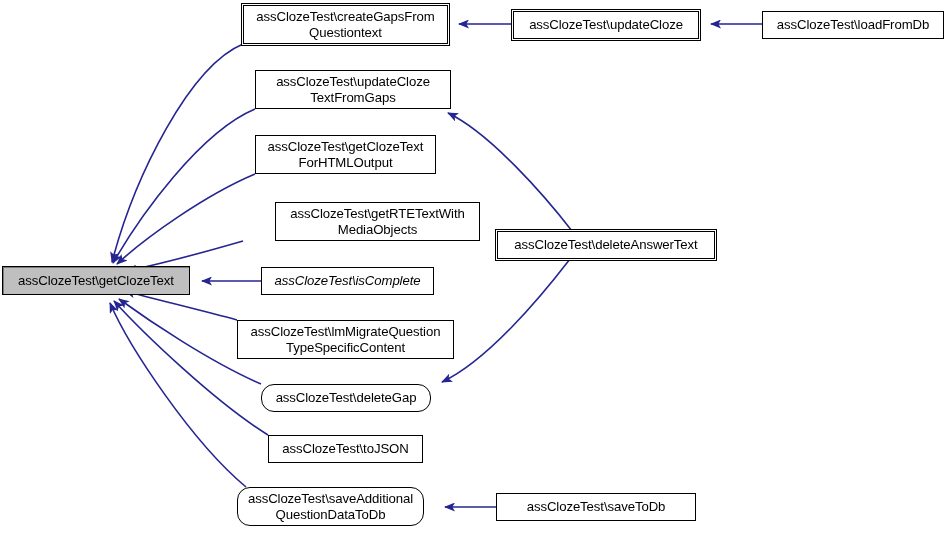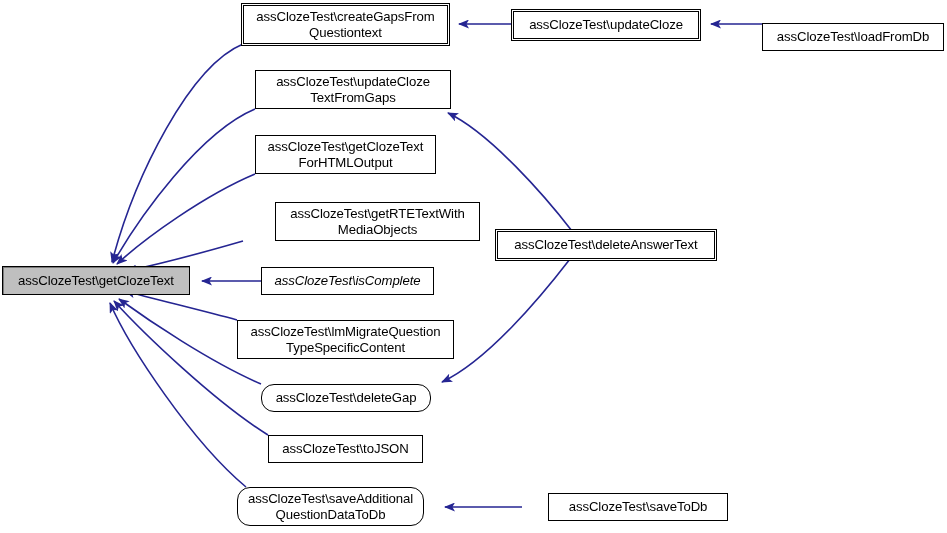--- a/index.html
+++ b/index.html
@@ -84,30 +84,30 @@
 
       <path d="M522,507 C495,507 466,507 445,507"></path>
     </g>
   </svg>
 
   <div id="nodes-layer">
       <div class="node current" style="left: 2px; top: 266px; width: 188px; height: 29px;">assClozeTest\getClozeText</div>
       <div class="node dbl" style="left: 243px; top: 5px; width: 205px; height: 39px;">assClozeTest\createGapsFrom
 Questiontext</div>
       <div class="node dbl" style="left: 513px; top: 11px; width: 186px; height: 28px;">assClozeTest\updateCloze</div>
-      <div class="node" style="left: 762px; top: 11px; width: 182px; height: 28px; margin-top: 12px;">assClozeTest\loadFromDb</div>
+      <div class="node" style="left: 762px; top: 11px; width: 182px; height: 28px;">assClozeTest\loadFromDb</div>
       <div class="node" style="left: 255px; top: 70px; width: 196px; height: 39px;">assClozeTest\updateCloze
 TextFromGaps</div>
       <div class="node" style="left: 255px; top: 135px; width: 181px; height: 39px;">assClozeTest\getClozeText
 ForHTMLOutput</div>
       <div class="node" style="left: 243px; top: 202px; width: 205px; height: 39px; margin-left: 32px;">assClozeTest\getRTETextWith
 MediaObjects</div>
       <div class="node" style="left: 261px; top: 267px; width: 173px; height: 28px; font-style: italic;">assClozeTest\isComplete</div>
       <div class="node" style="left: 237px; top: 320px; width: 217px; height: 39px;">assClozeTest\lmMigrateQuestion
 TypeSpecificContent</div>
       <div class="node" style="left: 261px; top: 384px; width: 170px; height: 28px; border-radius: 13px;">assClozeTest\deleteGap</div>
       <div class="node" style="left: 268px; top: 435px; width: 155px; height: 28px;">assClozeTest\toJSON</div>
       <div class="node" style="left: 237px; top: 487px; width: 187px; height: 39px; border-radius: 13px;">assClozeTest\saveAdditional
 QuestionDataToDb</div>
-      <div class="node" style="left: 548px; top: 493px; width: 180px; height: 28px;">assClozeTest\saveToDb</div>
+      <div class="node" style="left: 496px; top: 493px; width: 200px; height: 28px;">assClozeTest\saveToDb</div>
       <div class="node dbl" style="left: 497px; top: 231px; width: 218px; height: 28px;">assClozeTest\deleteAnswerText</div>
     </div>
 </div>
 
 </body></html>

